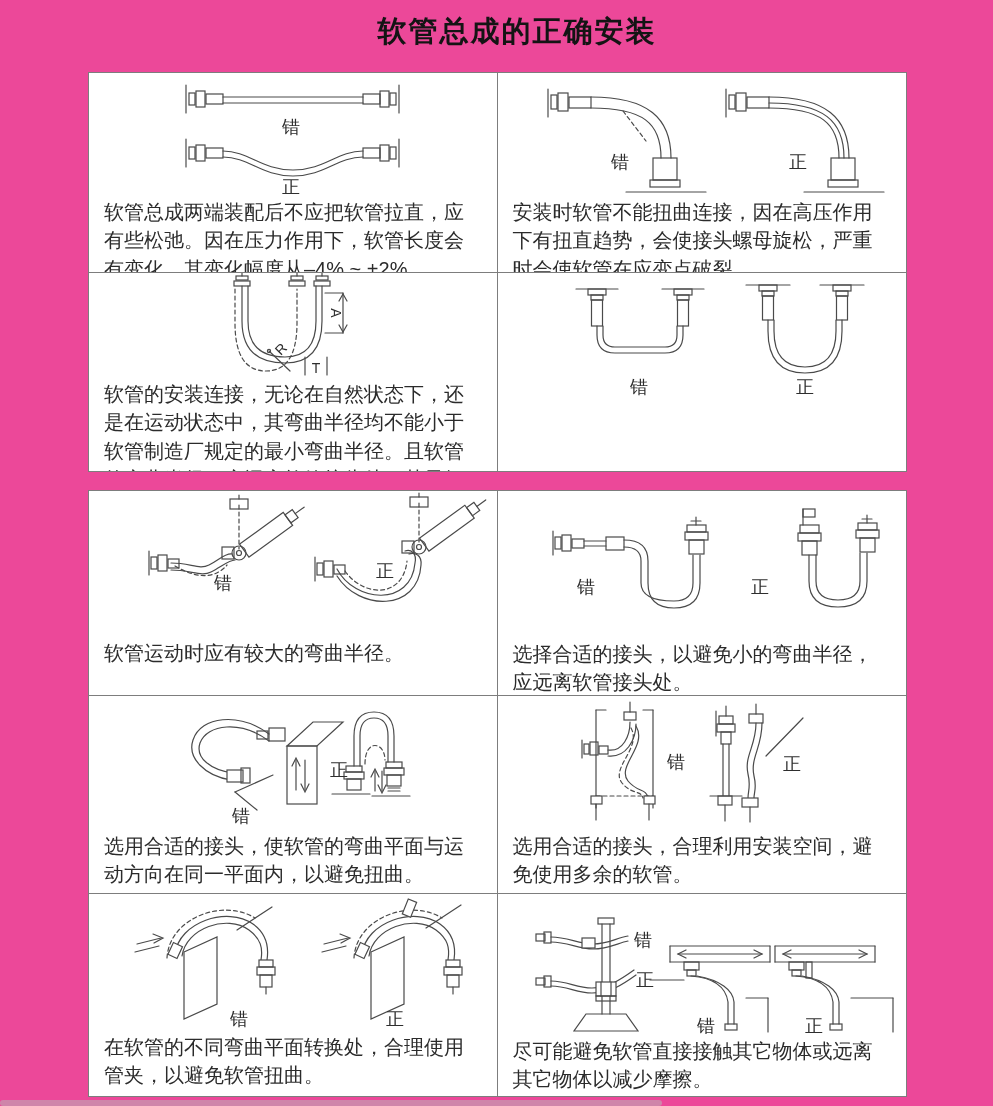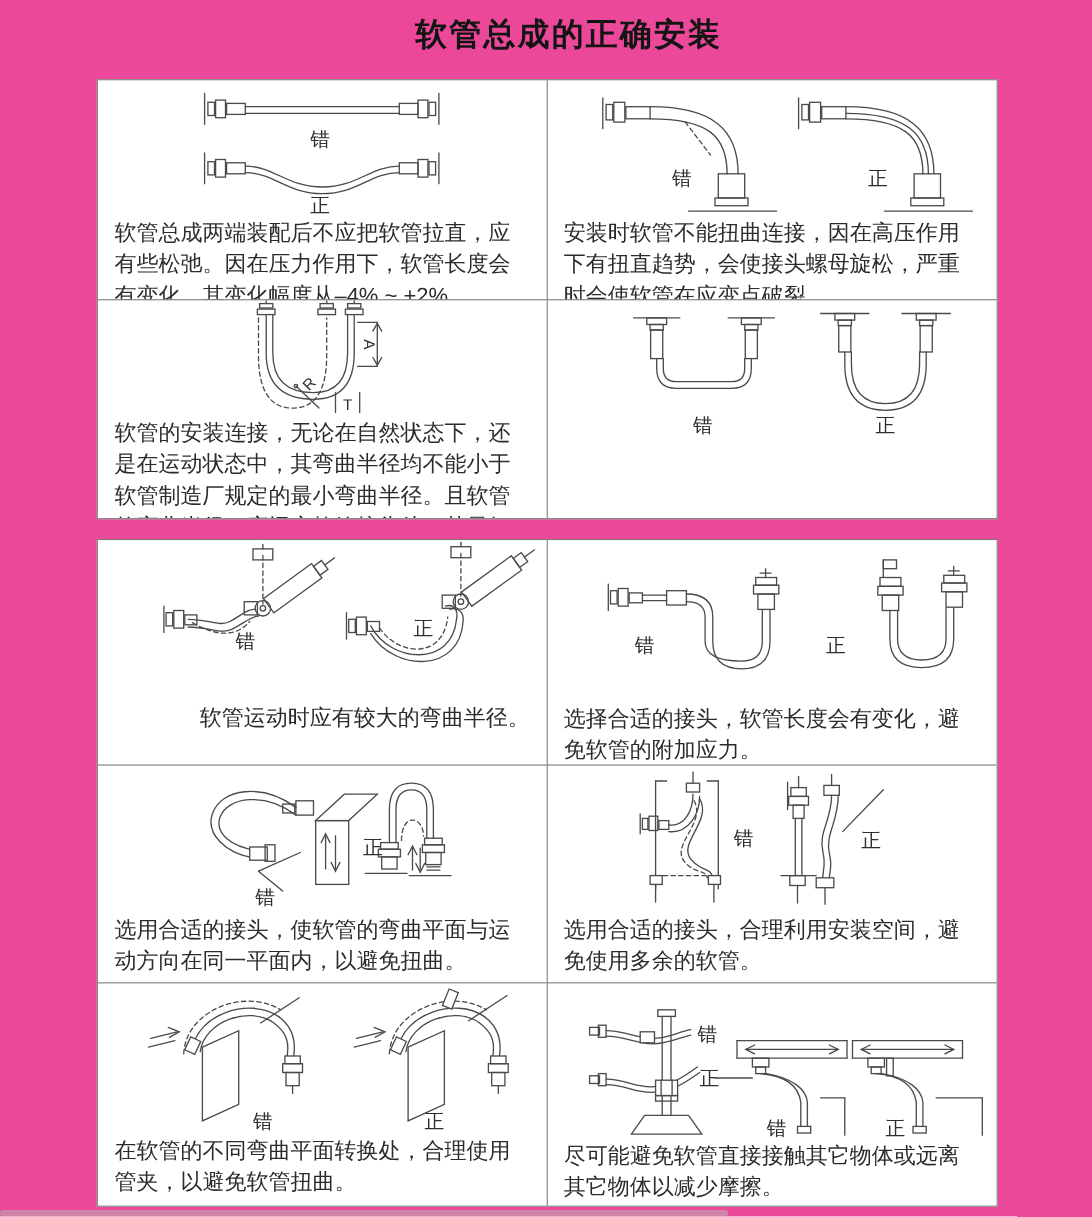--- a/index.html
+++ b/index.html
@@ -19,21 +19,21 @@
   .fig{display:block;margin:0 auto;flex:0 0 auto;}
   .fig line,.fig path,.fig rect,.fig polyline,.fig polygon,.fig circle{
         fill:none;stroke:#4a4a4a;stroke-width:1.2;stroke-linecap:round;}
   .fig rect.solid{fill:#ffffff;}
   .fig .dash{stroke-dasharray:4 3;}
   .fig text{fill:#2e2e2e;stroke:none;font-size:18px;text-anchor:middle;
         font-family:"Liberation Sans","DejaVu Sans",sans-serif;}
   .fig text.small{font-size:14px;}
   .caption{padding:3px 15px 0 15px;font-size:20px;line-height:1.42;color:#2b2b2b;
         text-align:left;}
-  .caption.center{text-align:right;}
+  .caption.center{text-align:left;}
   .page-edge{position:absolute;bottom:0;left:0;width:64%;height:6px;
         background:#b8b8b8;opacity:.55;border-radius:3px;}
 </style>
 </head>
 <body>
 
 <div class="doc">
   <div class="title">软管总成的正确安装</div>
 
   <div class="grid" id="grid1">
@@ -222,21 +222,21 @@
           <rect x="304" y="50" width="15" height="14"></rect>
         <path d="M311,64 L311,90 Q311,116 340,116 Q369,116 369,90 L369,62"></path>
         <path d="M318,64 L318,90 Q318,109 340,109 Q362,109 362,90 L362,62"></path>
         <line x1="369" y1="24" x2="369" y2="32"></line>
           <line x1="364" y1="28" x2="374" y2="28"></line>
         <rect x="360" y="32" width="19" height="7"></rect>
           <rect x="358" y="39" width="23" height="8"></rect>
           <rect x="362" y="47" width="15" height="14"></rect>
         <text x="262" y="102">正</text>
       </svg>
-      <div class="caption">选择合适的接头，软管长度会有变化，避免软管的附加应力。</div>
+      <div class="caption">选择合适的接头，以避免小的弯曲半径，应远离软管接头处。</div>
     </div>
 
     <div class="cell">
       <svg class="fig" width="407" height="133" viewBox="0 0 407 133">
         <rect x="198" y="50" width="30" height="58"></rect>
         <polygon points="198,50 224,26 254,26 228,50"></polygon>
         <rect x="180" y="32" width="16" height="13" class="solid"></rect>
           <rect x="168" y="35" width="11" height="8"></rect>
         <path d="M180,38 C150,16 112,20 104,44 C98,62 116,80 142,84"></path>
         <path d="M180,45 C152,24 118,28 111,47 C106,62 122,74 144,77"></path>

